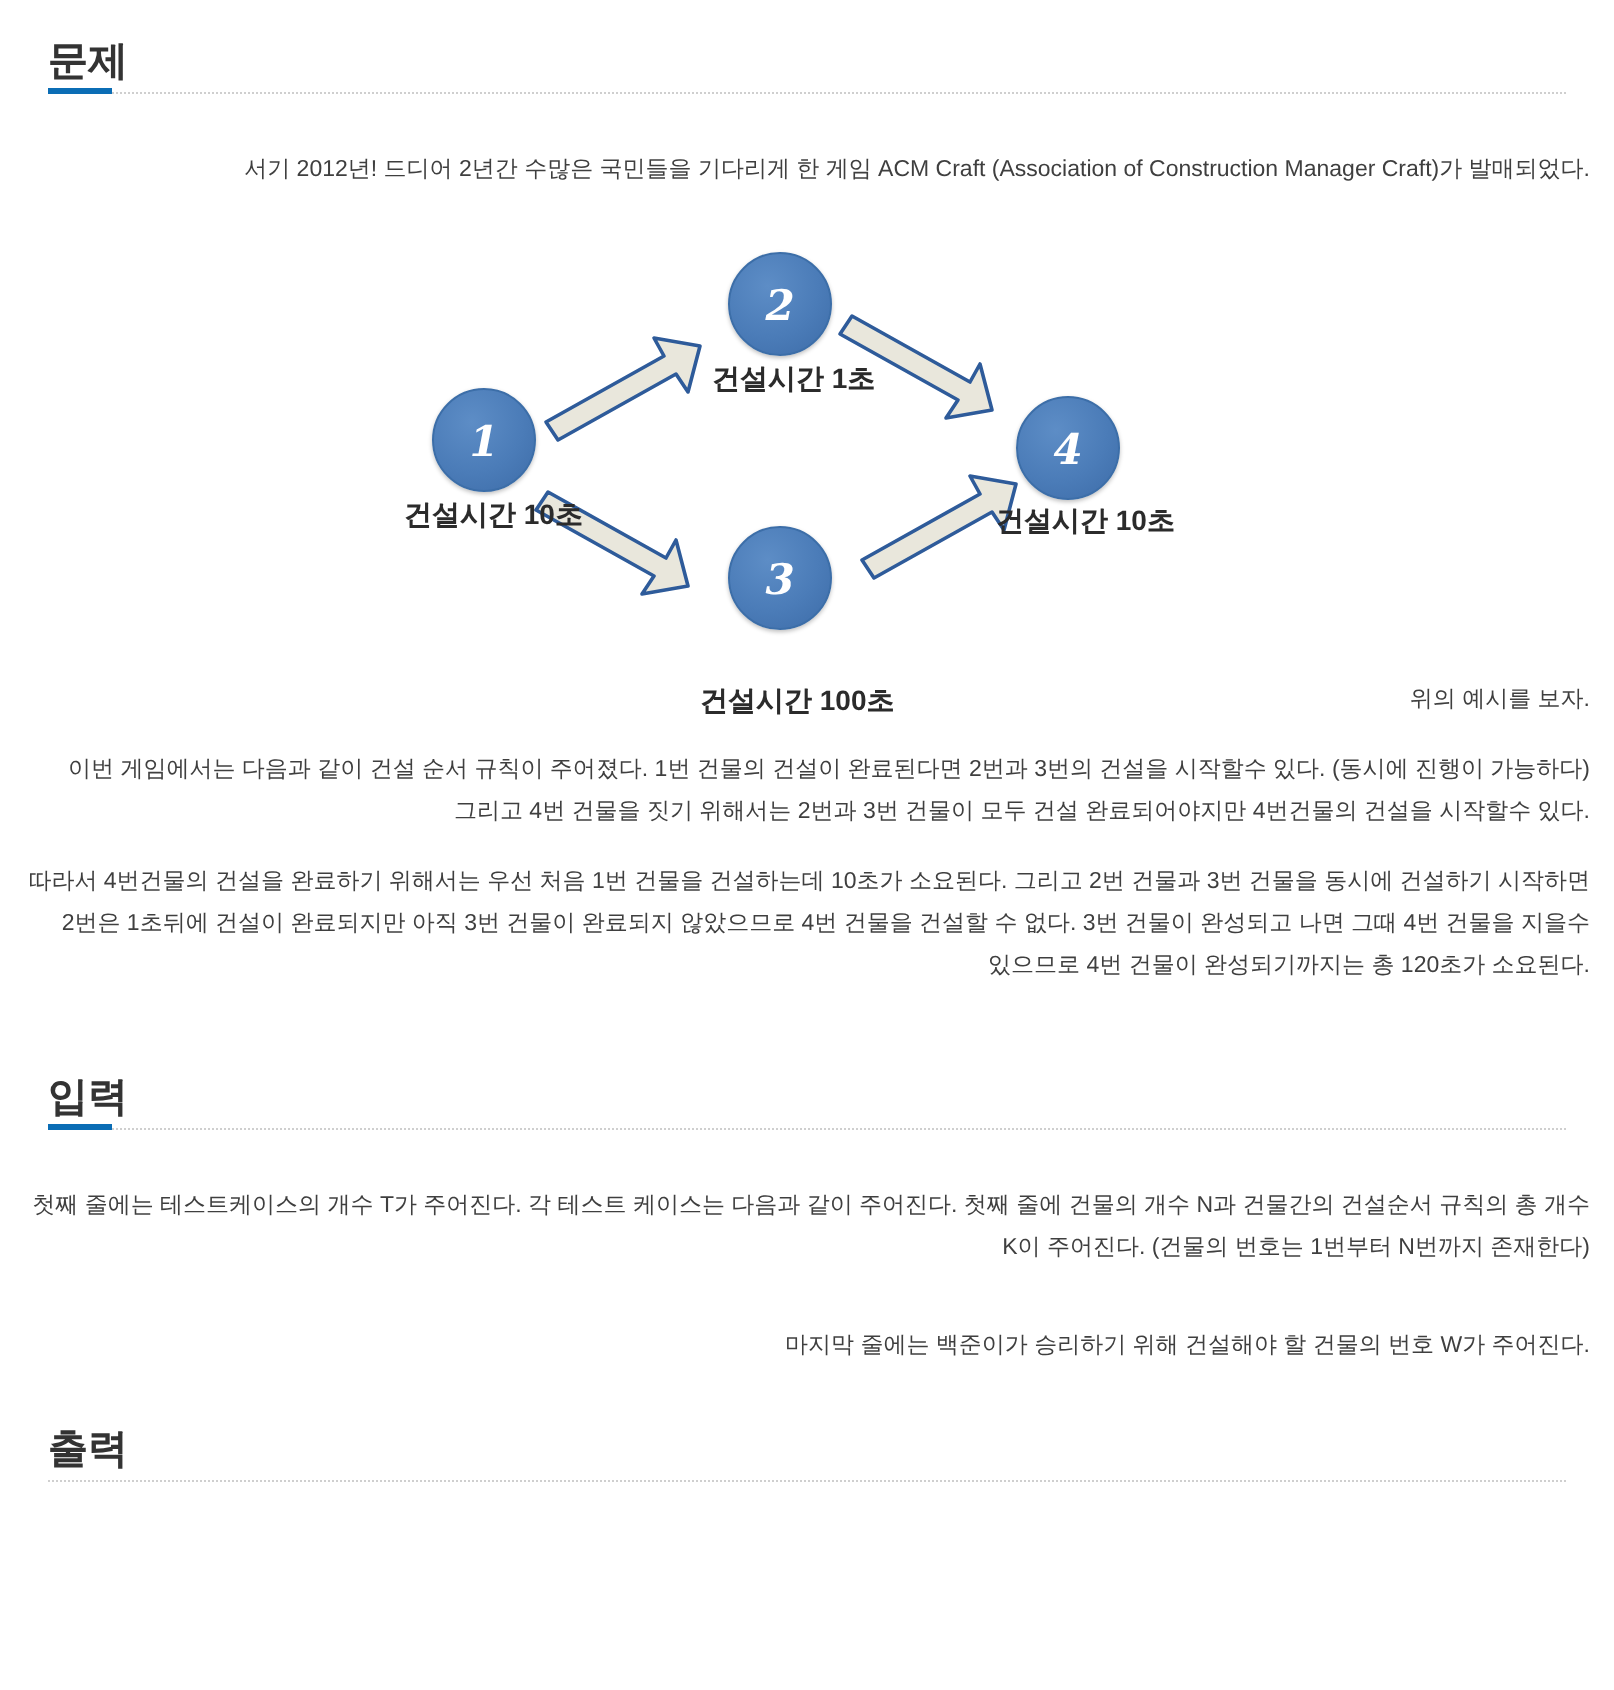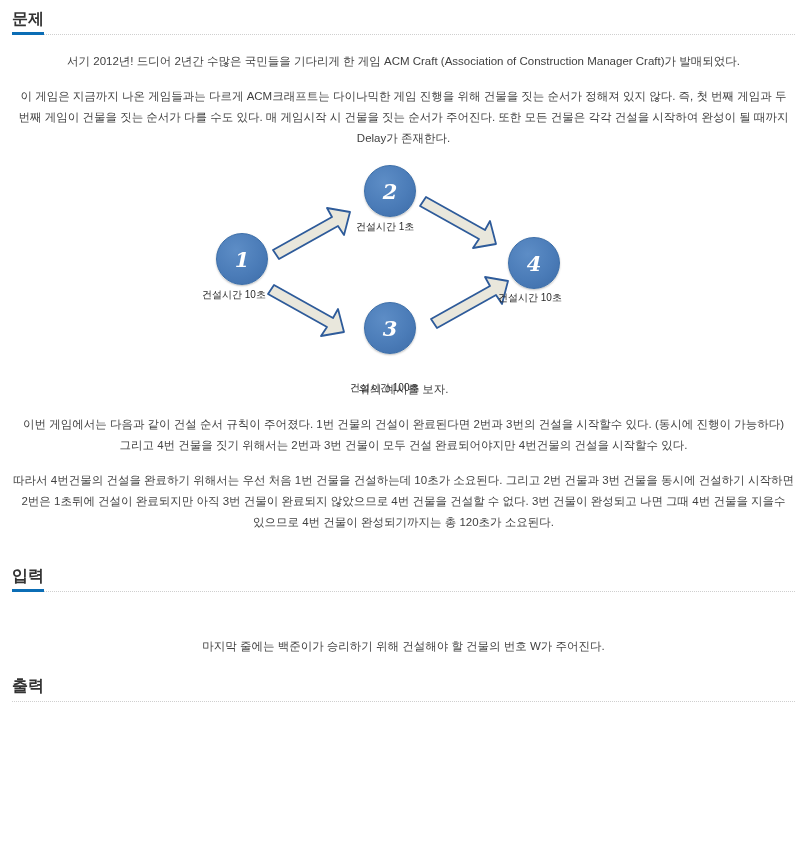--- a/index.html
+++ b/index.html
@@ -15,25 +15,25 @@
     color: #333333;
     overflow: hidden;
     position: relative;
   }
 
   .page { padding: 0 12px; }
 
   
   .section-head {
     position: relative;
-    font-size: 16px;
+    font-size: 20px;
     font-weight: 600;
     color: #333333;
     padding-bottom: 7px;
-    margin: 0;
+    margin: 12px;
     line-height: 18px;
   }
   .section-head .hd-text { position: relative; z-index: 2; }
   .section-head::after {
     content: "";
     position: absolute;
     left: 0; right: 0; bottom: 0;
     height: 2px;
     border-bottom: 1px dotted #cfcfcf;
   }
@@ -46,21 +46,21 @@
     z-index: 3;
   }
 
   
   p.body-par {
     font-size: 11.5px;
     line-height: 21px;
     color: #3f3f3f;
     margin: 0;
     padding: 0;
-    text-align: center;
+    text-align: right;
     word-break: keep-all;
   }
   sub { font-size: 8.5px; vertical-align: -3px; }
 
   .gap-14 { height: 14px; }
   .gap-10 { height: 10px; }
   .gap-16 { height: 16px; }
   .gap-20 { height: 20px; }
 
   
@@ -88,42 +88,41 @@
     justify-content: center;
     font-family: "DejaVu Serif", "Liberation Serif", serif;
     font-style: italic;
     font-weight: 700;
     font-size: 21px;
     color: #ffffff;
     letter-spacing: 0;
   }
   .node-label {
     position: absolute;
-    font-size: 10px;
-    font-weight: 400;
+    font-size: 14px;
+    font-weight: 700;
     color: #2b2b2b;
     white-space: nowrap;
     font-family: "Liberation Sans", sans-serif;
   }
 </style>
 </head>
 <body>
 
 <div class="page">
 
   <div class="gap-10"></div>
   <h2 class="section-head">
     <span class="hd-text">문제</span>
     <span class="hd-bar"></span>
   </h2>
 
   <div class="gap-16"></div>
   <p class="body-par">서기 2012년! 드디어 2년간 수많은 국민들을 기다리게 한 게임 ACM Craft (Association of Construction Manager Craft)가 발매되었다.</p>
   <div class="gap-14"></div>
-  <p class="body-par">이 게임은 지금까지 나온 게임들과는 다르게 ACM크래프트는 다이나믹한 게임 진행을 위해 건물을 짓는 순서가 정해져 있지 않다. 즉, 첫 번째 게임과 두 번째 게임이 건물을 짓는 순서가 다를 수도 있다. 매 게임시작 시 건물을 짓는 순서가 주어진다. 또한 모든 건물은 각각 건설을 시작하여 완성이 될 때까지 Delay가 존재한다.</p>
 
   <div class="diagram-wrap">
 
     <svg class="diagram-svg" width="807" height="230" viewBox="0 0 807 230">
 
       <g>
         <polygon points="273,101 332,68 327,59 350,63 344,86 338,77 279,110" fill="#e9e7dc" stroke="#2e5b9a" stroke-width="1.8" stroke-linejoin="round"></polygon>
       </g>
 
       <g>
@@ -167,20 +166,21 @@
   <p class="body-par">따라서 4번건물의 건설을 완료하기 위해서는 우선 처음 1번 건물을 건설하는데 10초가 소요된다. 그리고 2번 건물과 3번 건물을 동시에 건설하기 시작하면 2번은 1초뒤에 건설이 완료되지만 아직 3번 건물이 완료되지 않았으므로 4번 건물을 건설할 수 없다. 3번 건물이 완성되고 나면 그때 4번 건물을 지을수 있으므로 4번 건물이 완성되기까지는 총 120초가 소요된다.</p>
   <div class="gap-14"></div>
 
   <div class="gap-20"></div>
   <h2 class="section-head">
     <span class="hd-text">입력</span>
     <span class="hd-bar"></span>
   </h2>
 
   <div class="gap-16"></div>
+  <p class="body-par">첫째 줄에는 테스트케이스의 개수 T가 주어진다. 각 테스트 케이스는 다음과 같이 주어진다. 첫째 줄에 건물의 개수 N과 건물간의 건설순서 규칙의 총 개수 K이 주어진다. (건물의 번호는 1번부터 N번까지 존재한다)</p>
   <div class="gap-14"></div>
   <div class="gap-14"></div>
   <p class="body-par">마지막 줄에는 백준이가 승리하기 위해 건설해야 할 건물의 번호 W가 주어진다.</p>
 
   <div class="gap-20"></div>
   <h2 class="section-head">
     <span class="hd-text">출력</span>
     
   </h2>
 

